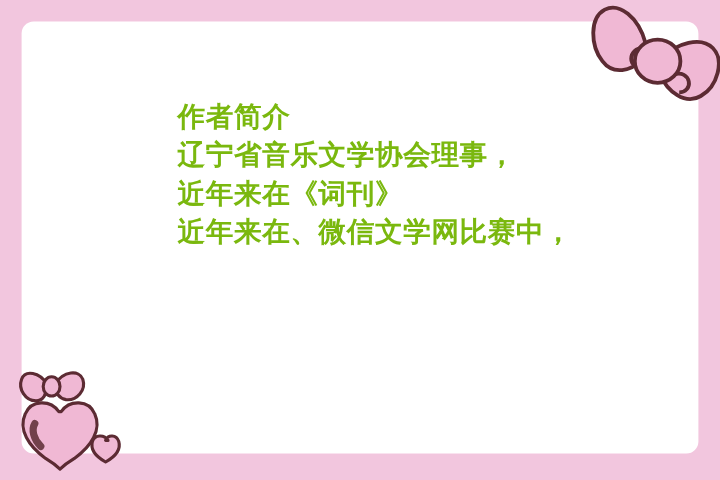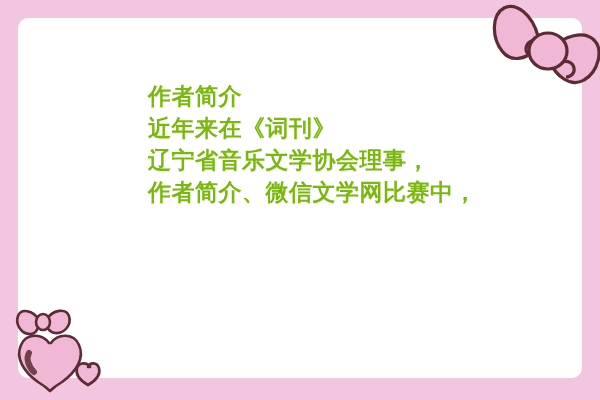--- a/index.html
+++ b/index.html
@@ -41,21 +41,21 @@
     top: 82px;
     width: 430px;
   }
   .bio-line {
     color: #7ab80e;
     font-size: 23px;
     line-height: 32px;
     font-weight: bold;
     white-space: pre;
     letter-spacing: 0.5px;
-    font-family: Liberation Mono, monospace;
+    font-family: Liberation Serif, serif;
   }
 
   
   #bow-top-right {
     position: absolute;
     right: -4px;
     top: -4px;
     width: 124px;
     height: 96px;
     pointer-events: none;
@@ -104,18 +104,18 @@
                C45 92 49 89 54 86 C68 76 77 62 71 49 C66 37 50 37 43 47 Z"></path>
 
       <path d="M82 71 C79 66 71 66 69 72 C67 79 73 85 80 89 C87 85 93 79 91 72 C89 66 82 66 80 71 Z"></path>
     </g>
 
     <path d="M21 57 C18 62 20 70 26 76" fill="none" stroke="#5c2b33" stroke-width="6" stroke-linecap="round" opacity="0.85"></path>
   </svg>
 
   <div id="bio-text">
     <div class="bio-line">作者简介</div>
+    <div class="bio-line">辽宁省音乐文学协会理事，</div>
     <div class="bio-line">近年来在《词刊》</div>
-    <div class="bio-line">辽宁省音乐文学协会理事，</div>
-    <div class="bio-line">作者简介、微信文学网比赛中，</div>
+    <div class="bio-line">近年来在、微信文学网比赛中，</div>
   </div>
 
 </div>
 
 </body></html>

